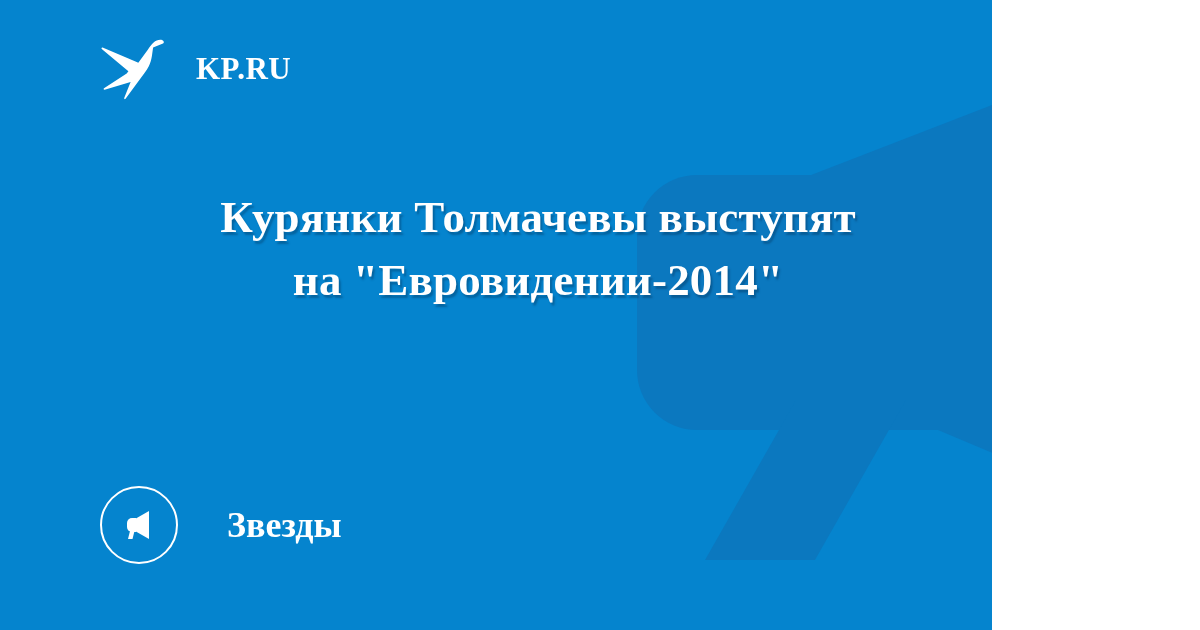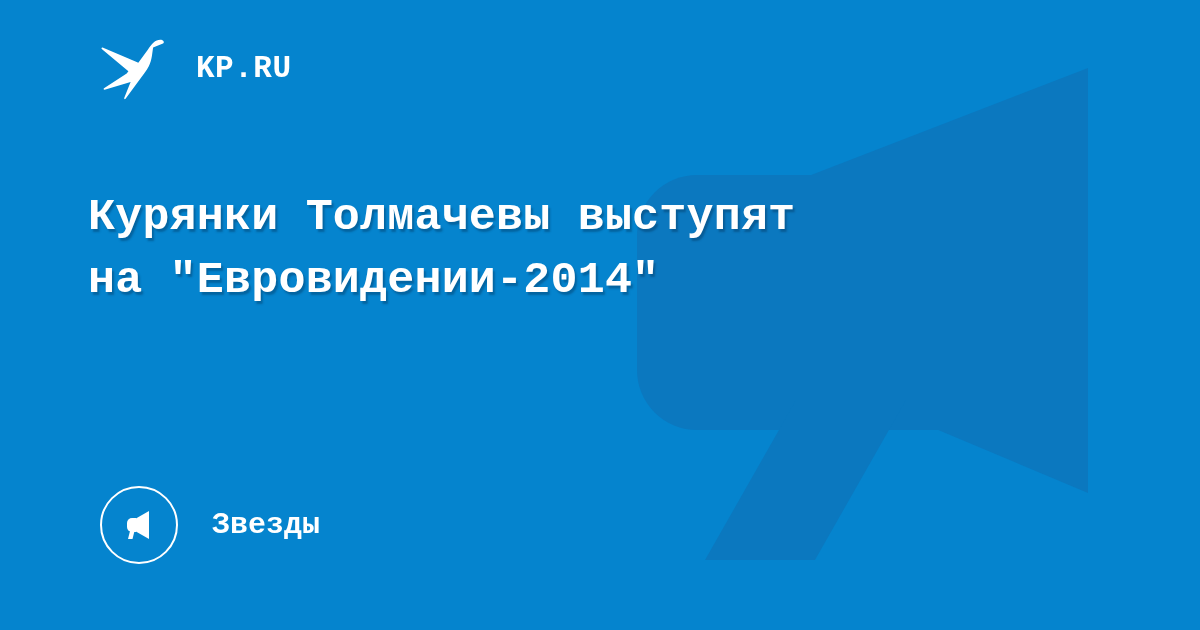--- a/index.html
+++ b/index.html
@@ -2,25 +2,25 @@
 <html><head>
 <meta charset="utf-8">
 <style>
   html, body {
     margin: 0;
     padding: 0;
     background: #ffffff;
   }
   #card {
     position: relative;
-    width: 1200px;
+    width: 992px;
     height: 630px;
     overflow: hidden;
     background: #0584ce;
-    font-family: Liberation Mono, monospace;
+    font-family: Liberation Serif, serif;
     -webkit-font-smoothing: antialiased;
   }
 
   
   .watermark {
     position: absolute;
     inset: 0;
     width: 1200px;
     height: 630px;
     pointer-events: none;
@@ -56,20 +56,21 @@
     position: absolute;
     left: 88px;
     top: 186px;
     width: 900px;
     color: #ffffff;
     font-size: 45px;
     font-weight: bold;
     line-height: 63px;
     letter-spacing: 0.2px;
     text-shadow: 2px 3px 2px rgba(0, 40, 75, 0.35);
+    text-align: center;
   }
   .headline-line { display: block; white-space: nowrap; }
 
   
   .category {
     position: absolute;
     left: 100px;
     top: 486px;
     display: flex;
     align-items: center;
@@ -81,23 +82,23 @@
     border-radius: 50%;
     border: 2px solid #ffffff;
     box-sizing: border-box;
     display: flex;
     align-items: center;
     justify-content: center;
     flex: 0 0 auto;
   }
   .category-circle svg { display: block; }
   .category-label {
-    margin-left: 34px;
+    margin-left: 49px;
     color: #ffffff;
-    font-size: 30px;
+    font-size: 36px;
     font-weight: bold;
     line-height: 1;
     white-space: nowrap;
   }
 </style>
 </head>
 <body>
 
 <div id="card">
 

